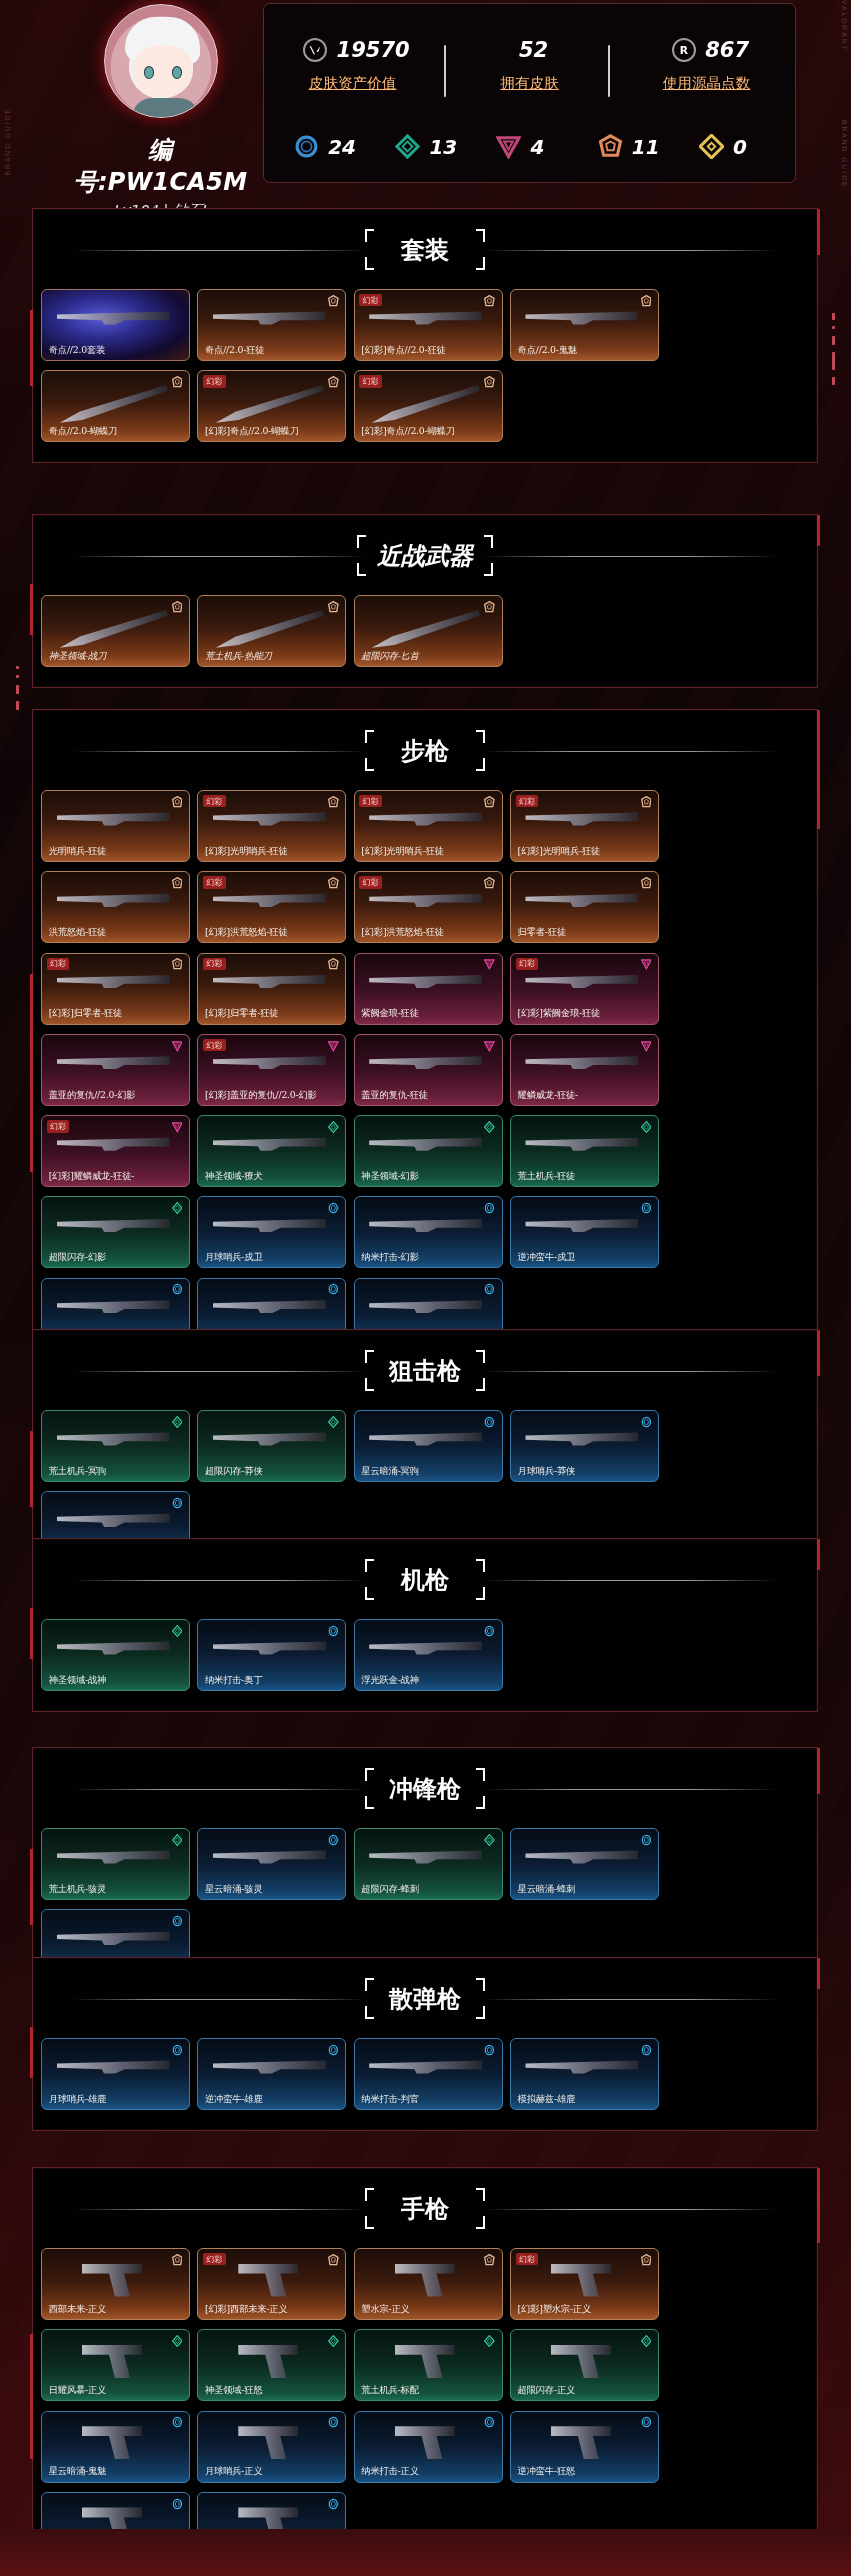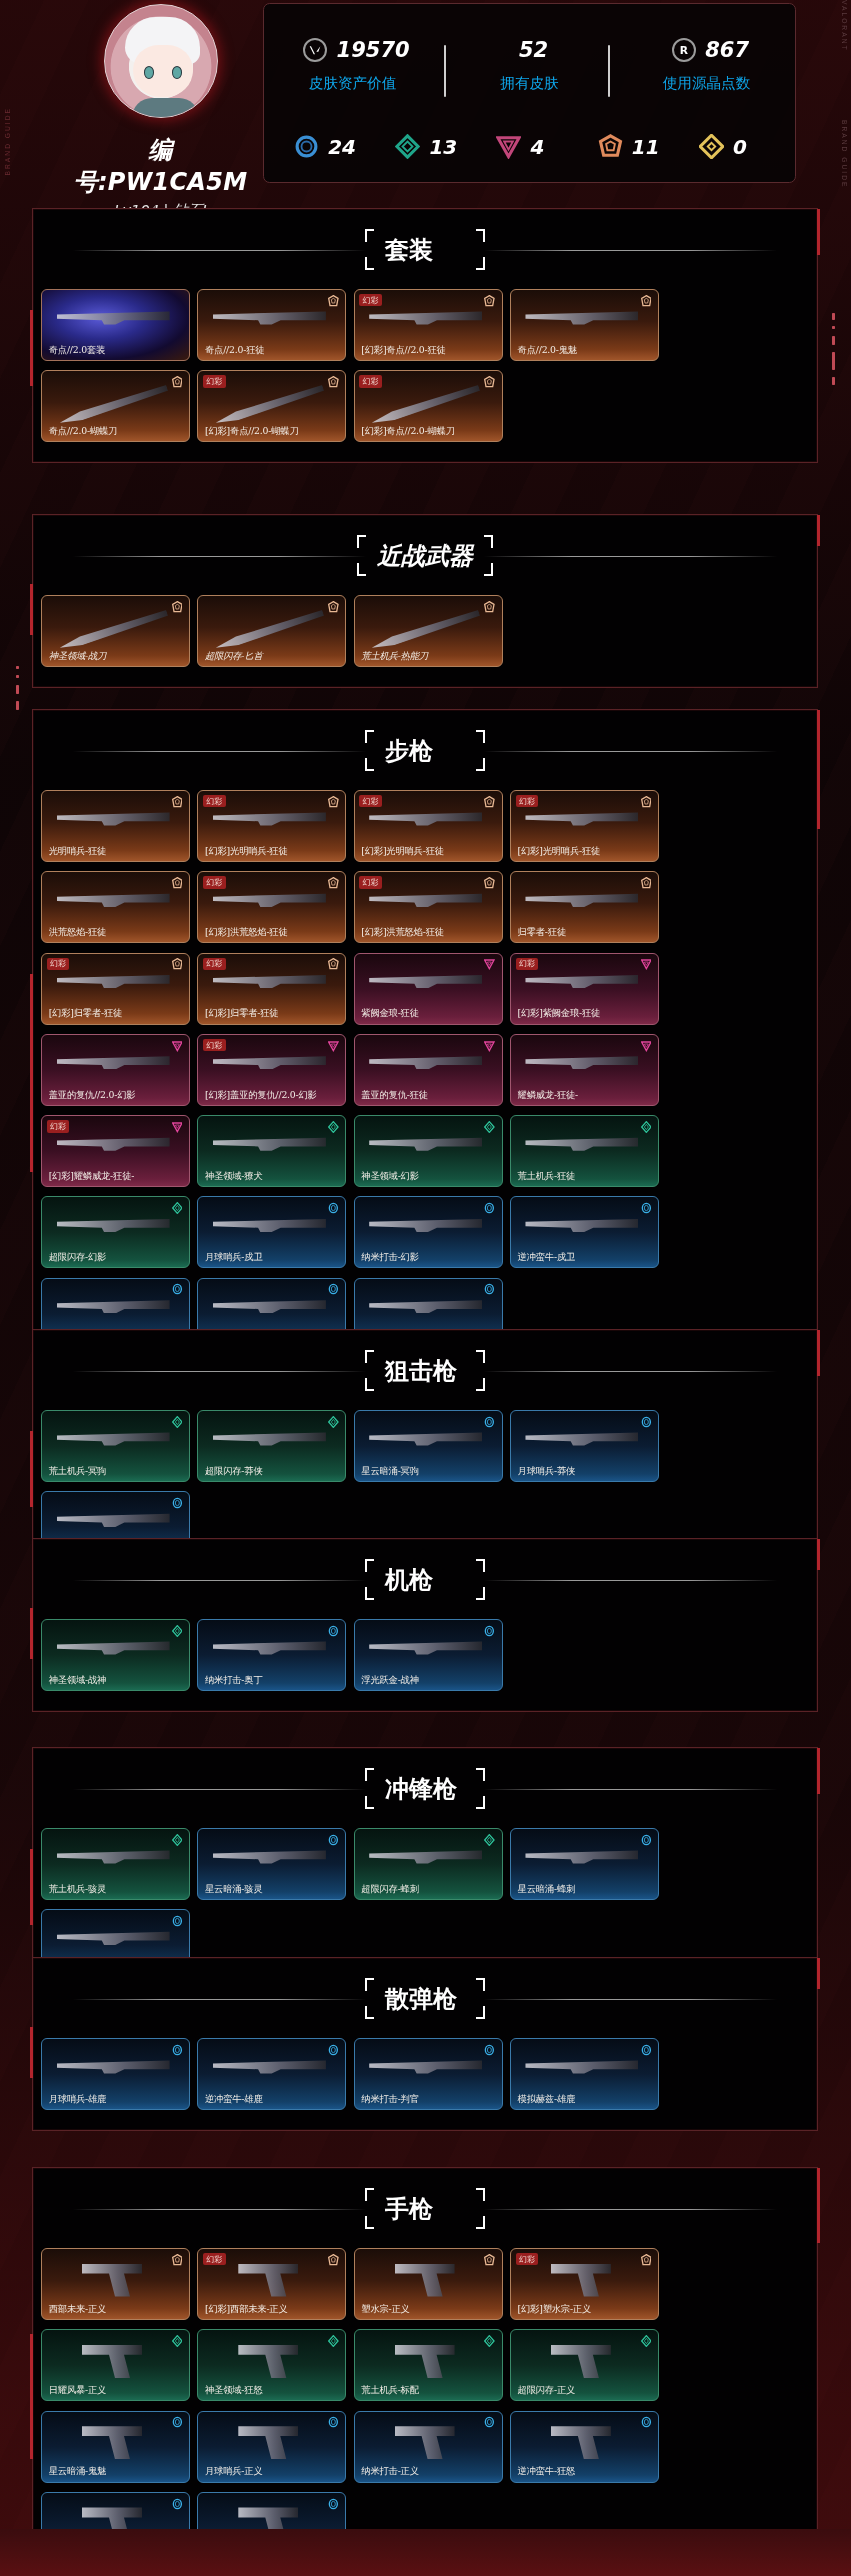--- a/index.html
+++ b/index.html
@@ -39,40 +39,40 @@
   .player-id { margin-top: 16px; font-size: 24px; font-weight: bold; font-style: italic; letter-spacing: 0.3px; }
   .player-level { margin-top: 2.7px; font-size: 14.6px; font-style: italic; color: #e8e8e8; }
 
   .stats-panel {
     position: absolute; left: 263px; top: 3.3px; width: 533px; height: 180px;
     border: 0.7px solid #5a2a2e; border-radius: 6.7px; background: rgba(8,4,5,0.92);
   }
   .stats-row { position: absolute; top: 32px; left: 0; width: 100%; height: 67px; display: flex; }
   .stat { flex: 1; text-align: center; position: relative; }
   .stat .val { font-size: 21px; font-weight: bold; font-style: italic; display: flex; align-items: center; justify-content: center; gap: 9.3px; height: 28px; padding-left: 8px; }
-  .stat .lbl { font-size: 14.6px; color: #0ea5e9; margin-top: 9.3px; }
+  .stat .lbl { font-size: 14.6px; color: #fdba74; margin-top: 9.3px; text-decoration: underline; }
   .divider { position: absolute; top: 41px; width: 2px; height: 52px; background: #cfcfcf; border-radius: 1.3px; }
   .circ-icon { width: 24px; height: 24px; border-radius: 50%; border: 2.7px solid #9b9b9b; display: inline-flex; align-items: center; justify-content: center; font-size: 10.7px; font-weight: bold; color: #fff; font-style: normal; }
   .tier-row { position: absolute; top: 130px; left: 16.6px; width: 506px; display: flex; gap: 0; }
   .tier { flex: 1; display: flex; align-items: center; gap: 9.3px; font-size: 20px; font-style: italic; font-weight: bold; padding-left: 13.3px; }
   .tier svg { width: 25px; height: 25px; }
 
   
   .panel {
     position: absolute; left: 32px; width: 786px;
     background: #020102; border: 0.7px solid #5a2226;
     box-shadow: inset 0 0 0 0.7px rgba(120,30,36,0.25);
   }
   .panel::before { content: ""; position: absolute; left: -2.7px; top: 40%; width: 2.7px; height: 30%; background: #b3252d; }
   .panel::after { content: ""; position: absolute; right: -2.7px; top: 0; width: 2.7px; height: 18%; background: #b3252d; }
   .panel-head { position: relative; height: 80px; }
   .panel-head .line { position: absolute; top: 41px; height: 0.7px; background: linear-gradient(90deg, transparent, #9a9a9a 30%, #9a9a9a 70%, transparent); }
   .panel-head .line.l { left: 40px; width: 293px; }
   .panel-head .line.r { right: 40px; width: 293px; }
-  .bracket-title { position: absolute; left: 50%; top: 20px; transform: translateX(-50%); padding: 0 20px; height: 41px; display: flex; align-items: center; min-width: 120px; }
+  .bracket-title { position: absolute; left: 50%; top: 20px; transform: translateX(-50%); padding: 0 20px; height: 41px; display: flex; align-items: center; justify-content: center; min-width: 120px; }
   .bracket-title .t { font-family: "DejaVu Serif", "Liberation Serif", serif; font-size: 24px; font-weight: bold; color: #fff; }
   .bracket-title .br { position: absolute; width: 9.3px; height: 13.3px; border-color: #fff; border-style: solid; }
   .br.tl { left: 0; top: 0; border-width: 2.7px 0 0 2.7px; }
   .br.bl { left: 0; bottom: 0; border-width: 0 0 2.7px 2.7px; }
   .br.tr { right: 0; top: 0; border-width: 2.7px 2.7px 0 0; }
   .br.br2 { right: 0; bottom: 0; border-width: 0 2.7px 2.7px 0; }
 
   .grid { display: flex; flex-wrap: wrap; gap: 9.3px 7.3px; padding: 0 6.7px 20px 8px; }
   .card {
     width: 149px; height: 72px; border-radius: 6px; position: relative; overflow: hidden;
@@ -289,29 +289,29 @@
             <path d="M8 5 L11 7 L10 12 L6 12 L5 7 Z" fill="none" stroke="#e8b894" stroke-width="1.2"></path>
           </svg>
           <span class="name">神圣领域-战刀</span>
         </div>
         <div class="card gold melee">
           <div class="weapon"></div>
           <svg viewBox="0 0 16 18" class="tier-badge">
             <path d="M8 1 L15 5 L13 16 L3 16 L1 5 Z" fill="none" stroke="#e8b894" stroke-width="2"></path>
             <path d="M8 5 L11 7 L10 12 L6 12 L5 7 Z" fill="none" stroke="#e8b894" stroke-width="1.2"></path>
           </svg>
+          <span class="name">荒土机兵-热能刀</span>
+        </div>
+        <div class="card gold melee">
+          <div class="weapon"></div>
+          <svg viewBox="0 0 16 18" class="tier-badge">
+            <path d="M8 1 L15 5 L13 16 L3 16 L1 5 Z" fill="none" stroke="#e8b894" stroke-width="2"></path>
+            <path d="M8 5 L11 7 L10 12 L6 12 L5 7 Z" fill="none" stroke="#e8b894" stroke-width="1.2"></path>
+          </svg>
           <span class="name">超限闪存-匕首</span>
-        </div>
-        <div class="card gold melee">
-          <div class="weapon"></div>
-          <svg viewBox="0 0 16 18" class="tier-badge">
-            <path d="M8 1 L15 5 L13 16 L3 16 L1 5 Z" fill="none" stroke="#e8b894" stroke-width="2"></path>
-            <path d="M8 5 L11 7 L10 12 L6 12 L5 7 Z" fill="none" stroke="#e8b894" stroke-width="1.2"></path>
-          </svg>
-          <span class="name">荒土机兵-热能刀</span>
         </div>
       </div>
     </div>
     <div class="panel" style="top: 709px;">
       <div class="panel-head">
     <div class="line l"></div>
     <div class="line r"></div>
     <div class="bracket-title">
       <span class="br tl"></span>
           <span class="br bl"></span>

